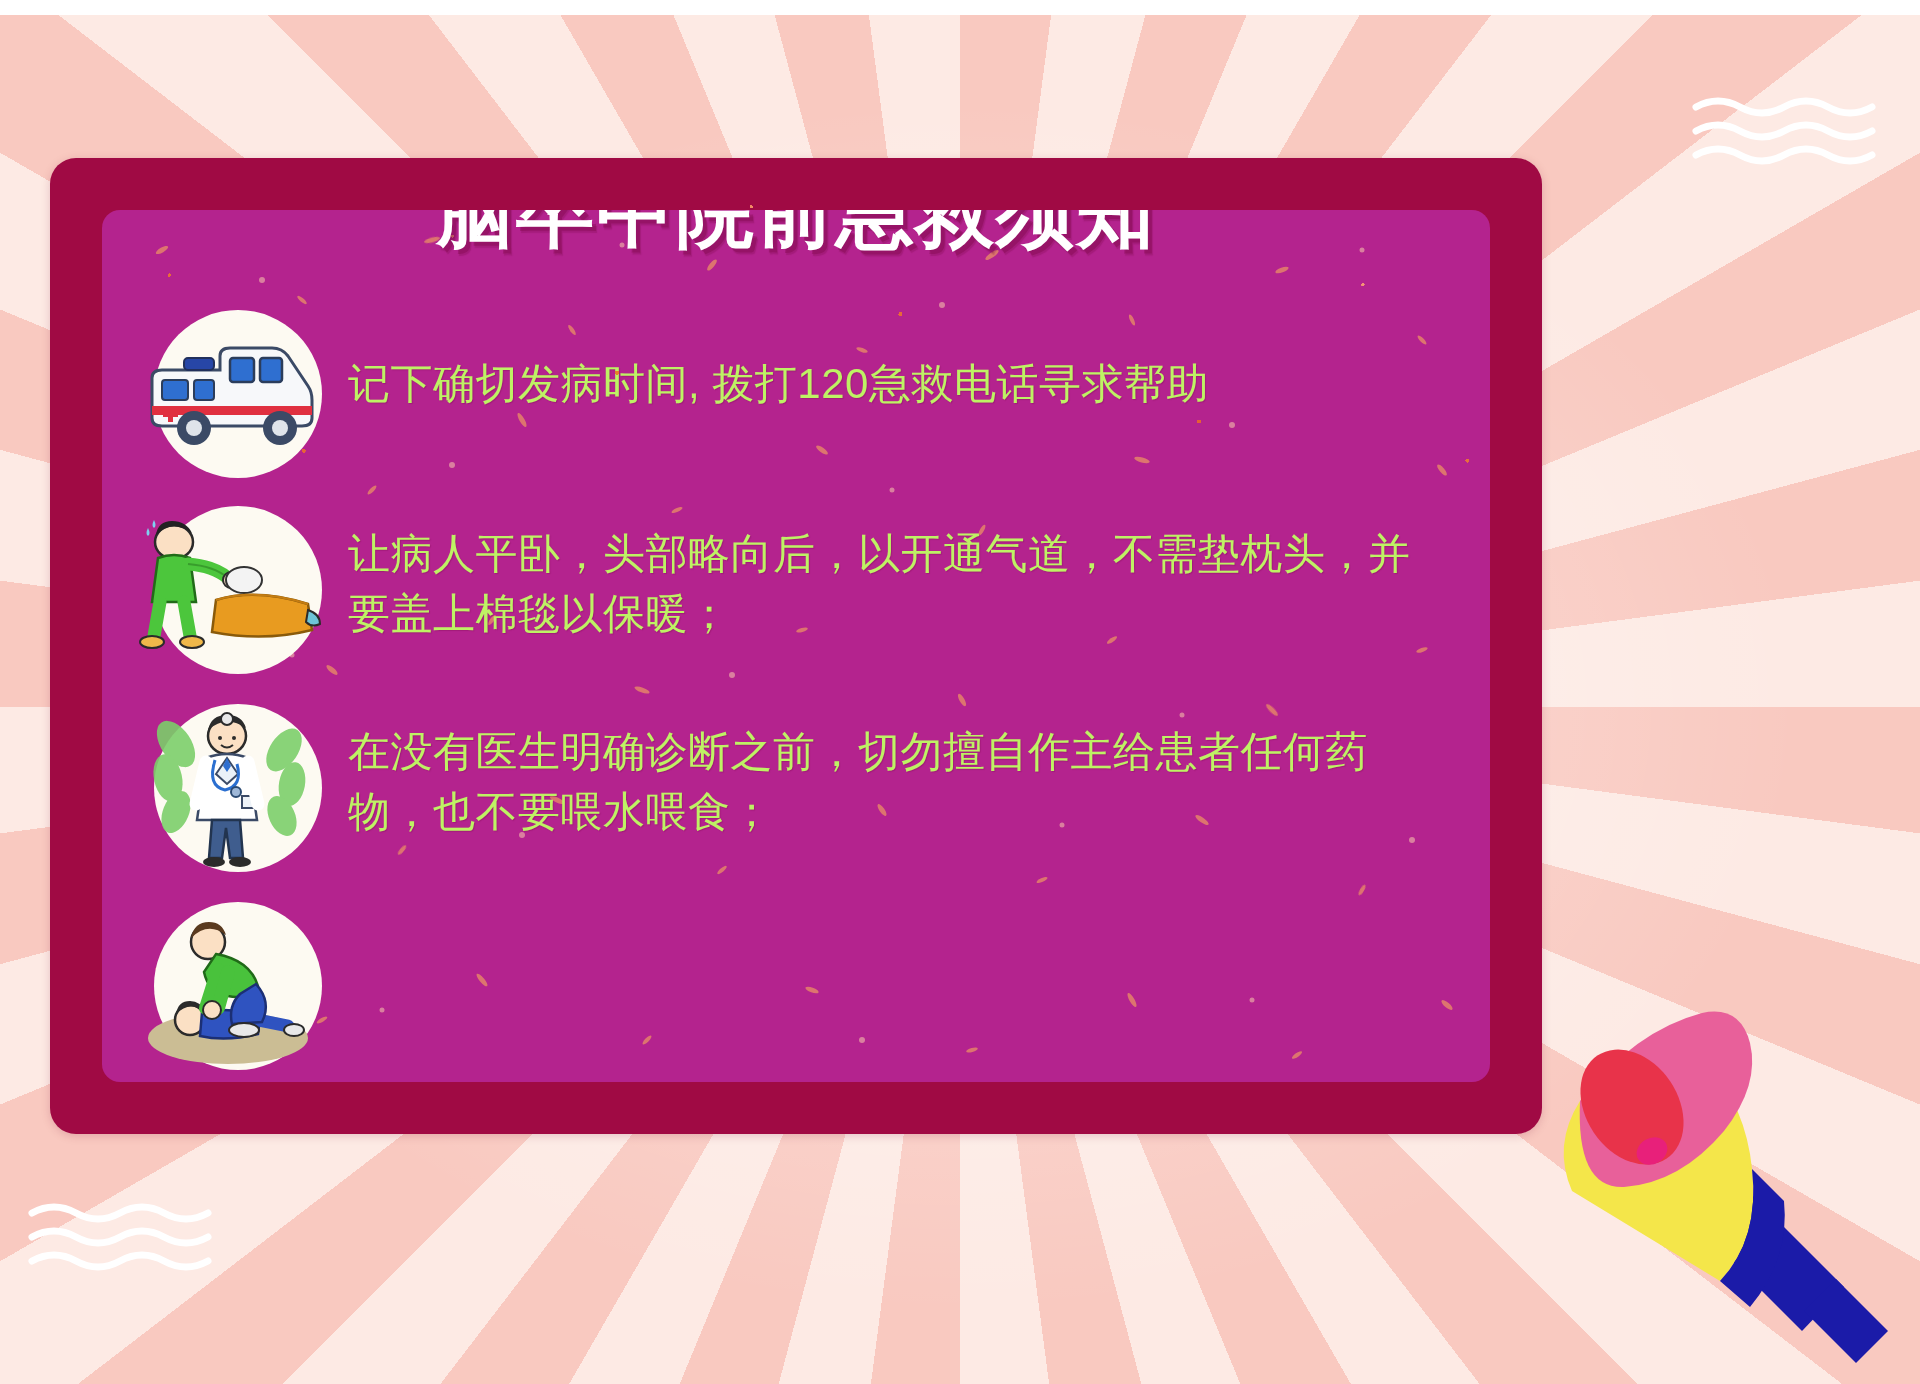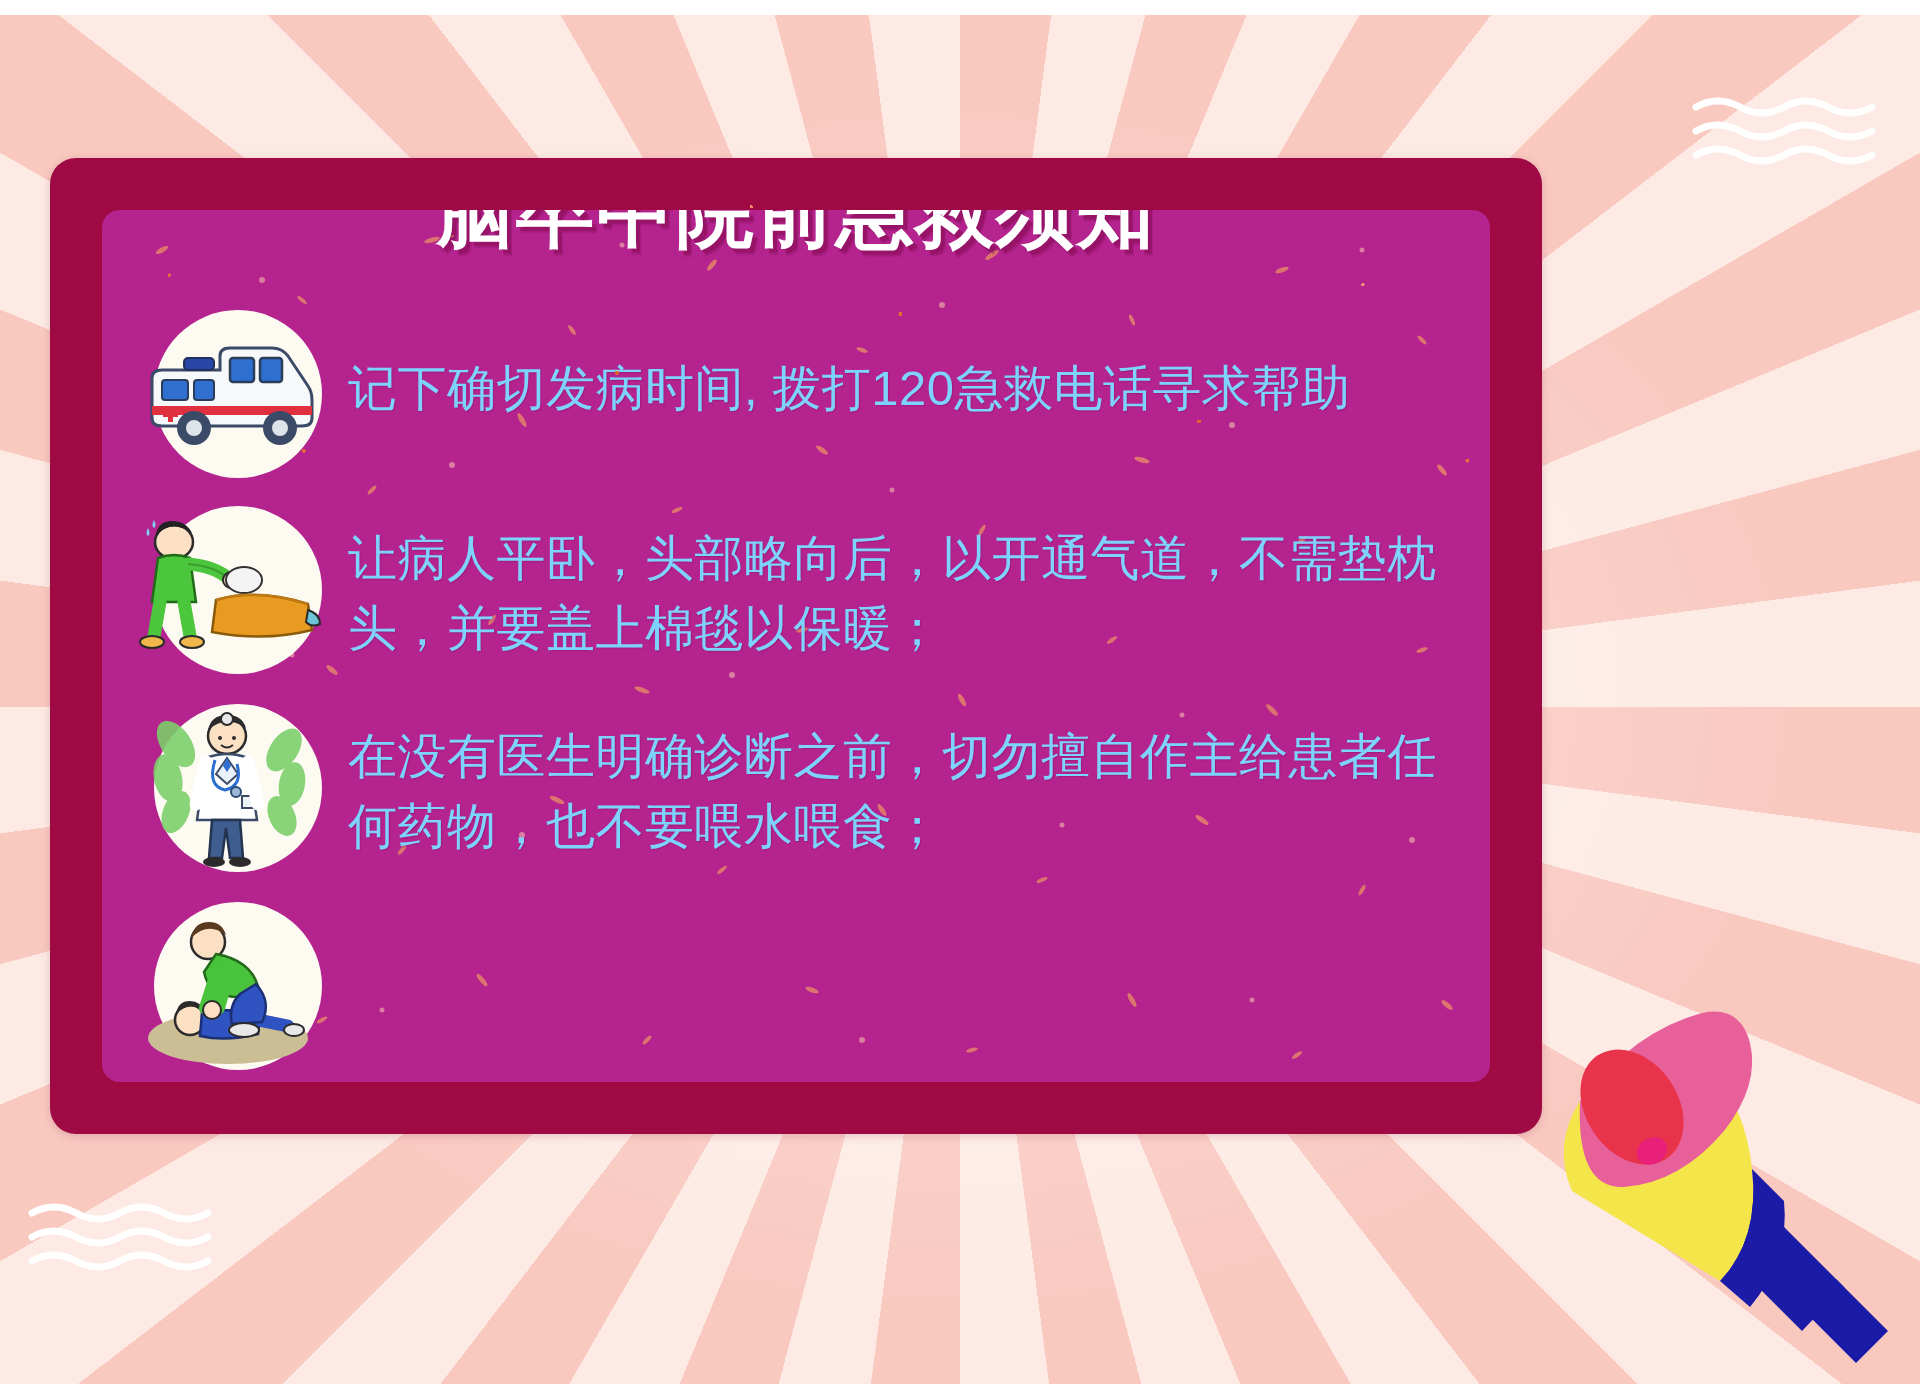--- a/index.html
+++ b/index.html
@@ -132,22 +132,22 @@
     position: absolute;
     left: 22px; top: 4px;
     width: 168px; height: 168px;
     background: #fdfaf2;
     border-radius: 50%;
   }
   .art svg { position: absolute; left: 0; top: 0; }
 
   .text {
     flex: 1 1 auto;
-    color: #7dd3fc;
-    font-size: 49px;
+    color: #bef264;
+    font-size: 42px;
     line-height: 1.42;
     padding-top: 6px;
     letter-spacing: 0.5px;
     text-shadow: 1px 1px 1px rgba(110,0,60,0.25);
   }
   .row-1 .text { padding-top: 48px; }
   .row-2 .text { padding-top: 22px; }
   .row-3 .text { padding-top: 22px; }
   .row-4 .text { padding-top: 14px; }
 

